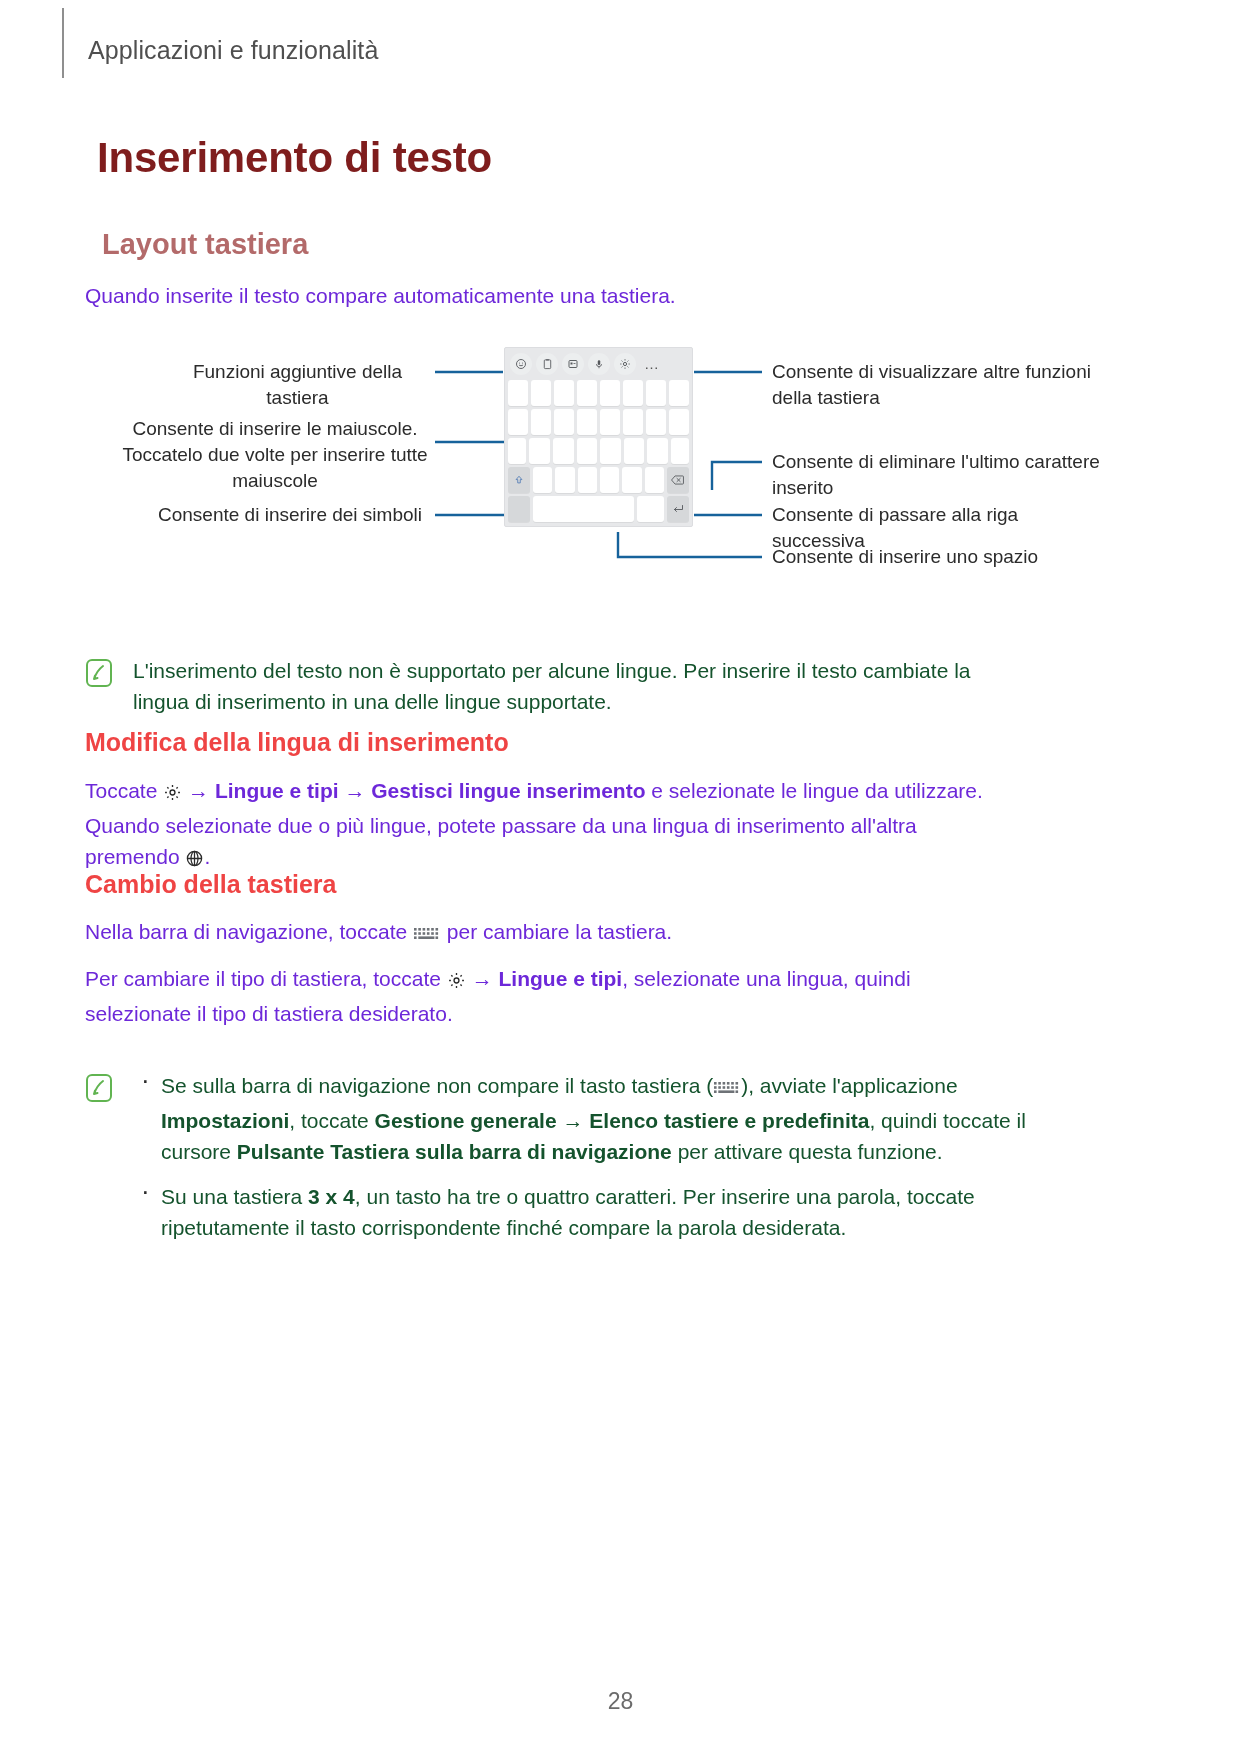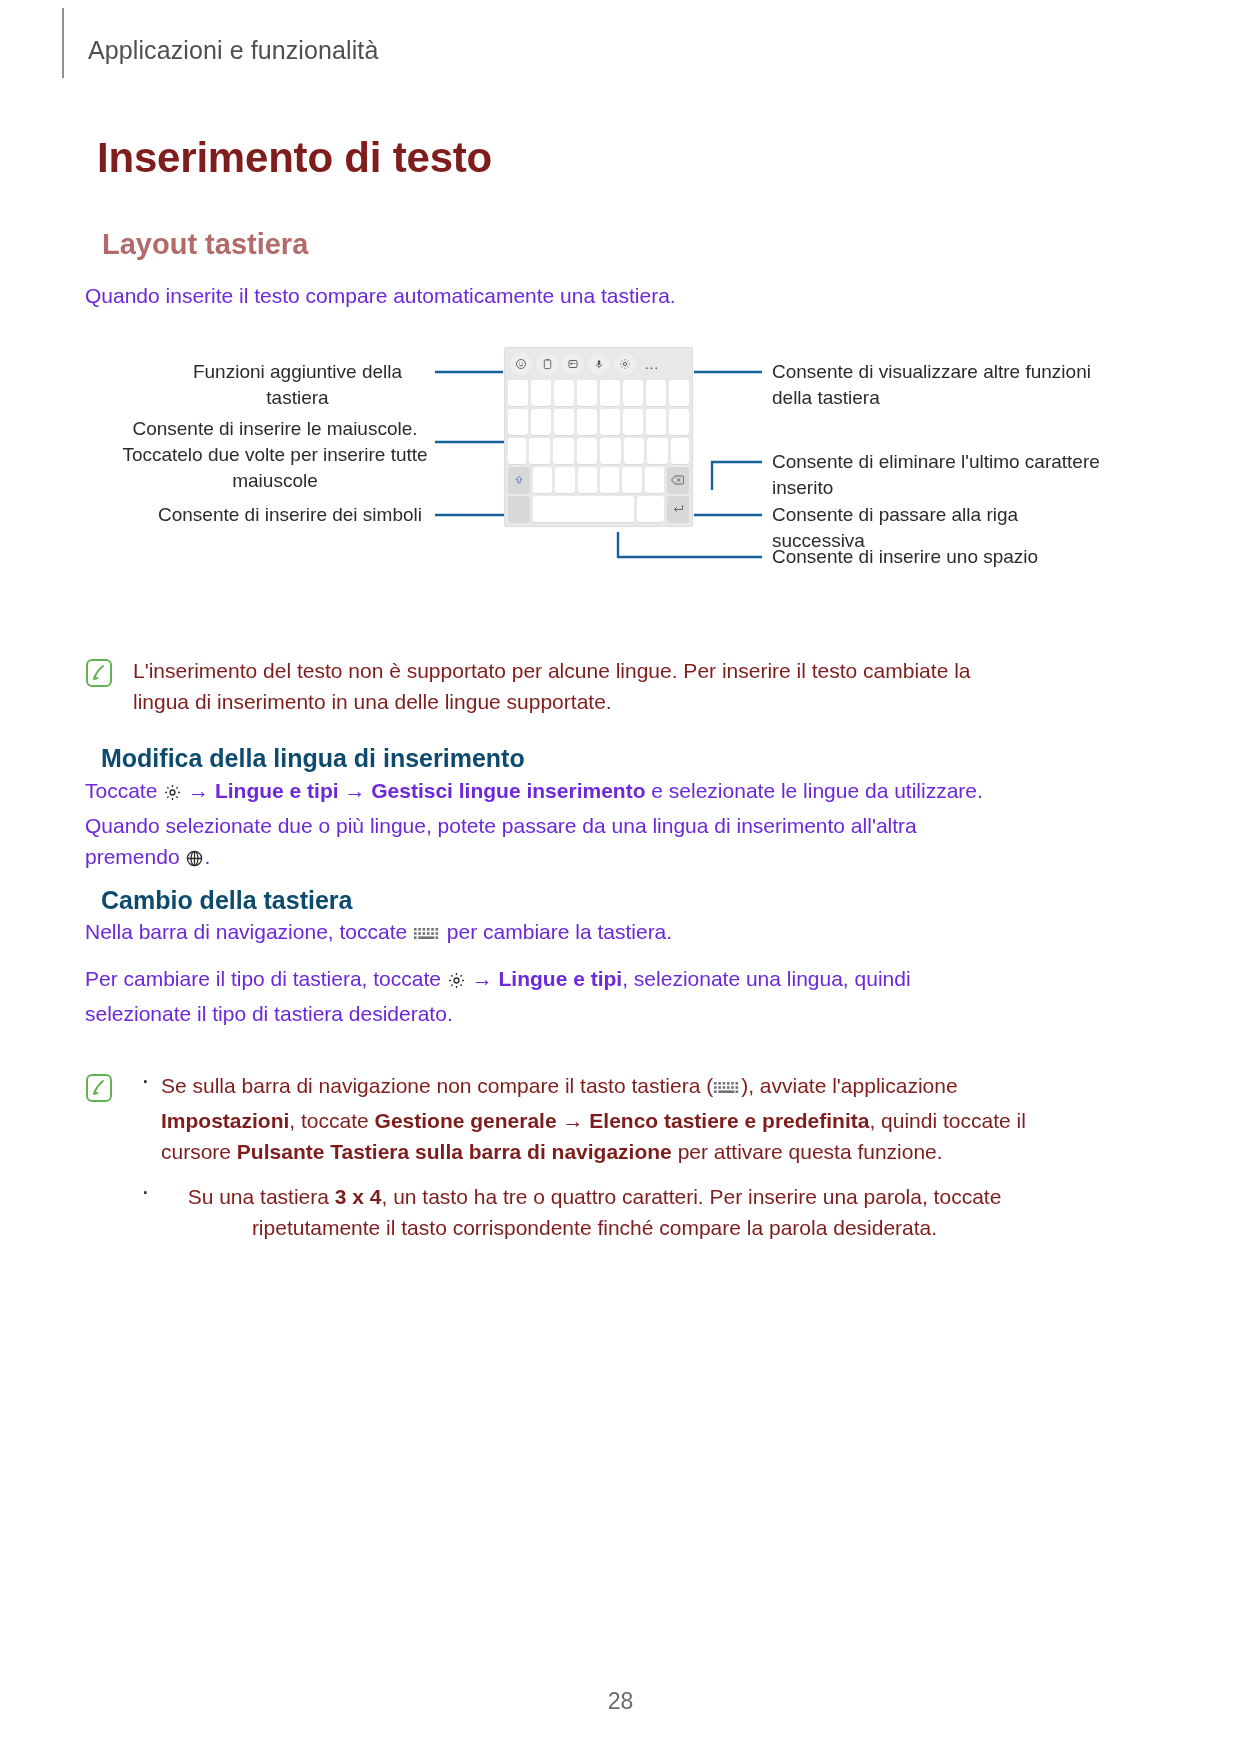--- a/index.html
+++ b/index.html
@@ -135,37 +135,37 @@
   .fig-label.right { text-align: left; }
   .fig-label.leftlab { text-align: center; }
 
   
   .note {
     position: absolute;
     display: flex;
     gap: 20px;
   }
   .note-icon { flex: 0 0 28px; padding-top: 3px; }
-  .note-text { font-size: 21px; line-height: 31px; color:#7f1d1d; }
+  .note-text { font-size: 21px; line-height: 31px; color:#14532d; }
   .note-list { margin: 0; padding: 0; list-style: none; }
   .note-list li { position: relative; padding-left: 28px; margin-bottom: 14px; }
-  .note-list li:last-child { margin-bottom: 4px; text-align: center; }
+  .note-list li:last-child { margin-bottom: 4px; }
   .note-list li:before {
     content: "\00B7";
     position: absolute; left: 8px; top: -5px;
     font-size: 26px; line-height: 31px; color:#2b2b2b;
   }
 
   h3.h3 {
     position: absolute;
     left: 85px;
-    margin: 16px;
+    margin: 0;
     font-size: 25px;
     font-weight: bold;
-    color: #0c4a6e;
+    color: #ef4444;
   }
 
   b { font-weight: bold; }
 
   .icon-inline { display:inline-block; vertical-align:-4px; }
 
   .pagenum {
     position: absolute;
     left: 0; top: 1688px;
     width: 1241px;

